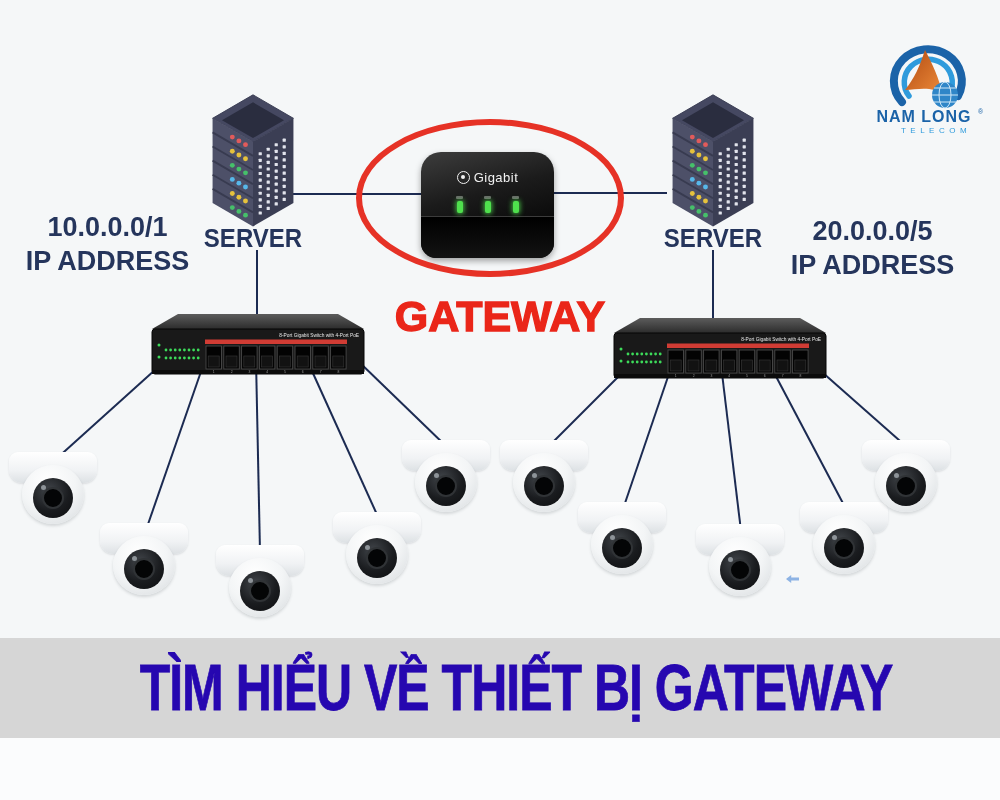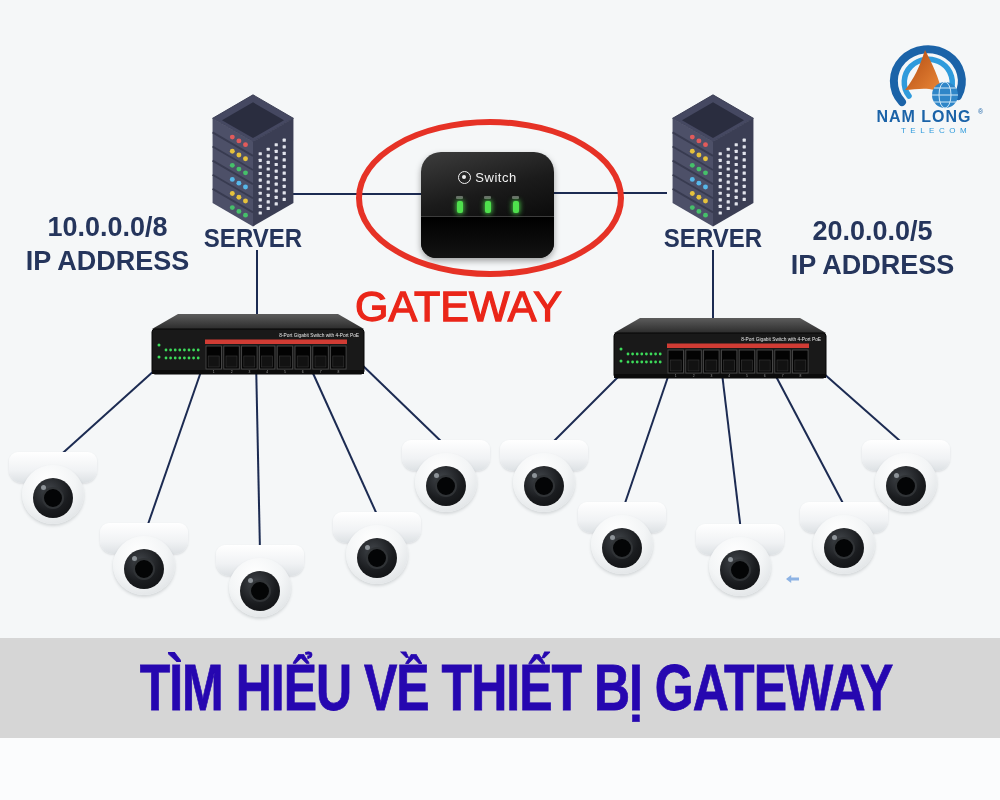--- a/index.html
+++ b/index.html
@@ -35,22 +35,22 @@
   .gw-logo-ring::after { content:""; position:absolute; left:3px; top:3px; width:4px; height:4px;
                          border-radius:50%; background:#f2f2f2; }
   .gw-leds { position:absolute; left:0; top:44px; width:100%; display:flex; justify-content:center; gap:21px; }
   .gw-led { width:7px; display:flex; flex-direction:column; align-items:center; gap:2px; }
   .gw-led-glyph { width:7px; height:3px; border-radius:1px; background:#6a6a6a; }
   .gw-led-bar { width:6px; height:12px; border-radius:2px; background:#4fe04d;
                 box-shadow:0 0 5px 1px rgba(79,224,77,.8); }
 
   .red-ellipse { position:absolute; left:356px; top:119px; width:268px; height:158px;
                  border:6px solid #e63226; border-radius:50%; z-index:4; }
-  .gateway-label { position:absolute; left:355px; top:282px; width:290px; 
-                   font-size:43px; font-weight:normal; color:#ea2619; letter-spacing:0px;
+  .gateway-label { position:absolute; left:355px; top:292px; width:290px; text-align:center;
+                   font-size:43px; font-weight:bold; color:#ea2619; letter-spacing:0px;
                    -webkit-text-stroke:1.3px #ea2619; z-index:4; }
 
   
   .camera { position:absolute; width:88px; height:74px; z-index:2; }
   .cam-base { position:absolute; left:0; top:0; width:88px; height:31px;
               background:linear-gradient(180deg,#ffffff 0%, #f0f2f4 60%, #dde1e4 100%);
               border-radius:9px 9px 13px 13px; box-shadow:0 1px 2px rgba(60,70,80,.15); }
   .cam-dome { position:absolute; left:13px; top:13px; width:62px; height:59px; border-radius:50%;
               background:radial-gradient(circle at 42% 30%, #ffffff 0%, #f3f5f6 50%, #d6dadd 100%);
               box-shadow:0 2px 3px rgba(60,70,80,.18); }
@@ -210,39 +210,39 @@
     <use href="#server-icon"></use>
   </svg>
 <svg class="device" style="left:666px;top:92px" width="94" height="141" viewBox="0 0 100 150">
     <use href="#server-icon"></use>
   </svg>
 
 <div class="server-label navy" style="left:198px;top:224px">SERVER</div>
 <div class="server-label navy" style="left:658px;top:224px">SERVER</div>
 
 <div class="ip-block navy" style="left:5px;top:210px;width:205px">
-  <div>10.0.0.0/8</div>
+  <div>10.0.0.0/1</div>
   <div>IP ADDRESS</div>
 </div>
 <div class="ip-block navy" style="left:775px;top:214px;width:195px">
   <div>20.0.0.0/5</div>
   <div>IP ADDRESS</div>
 </div>
 
 <svg class="device" style="left:150px;top:312px" width="216" height="70" viewBox="0 0 216 70">
     <use href="#switch-icon"></use>
   </svg>
 <svg class="device" style="left:612px;top:316px" width="216" height="70" viewBox="0 0 216 70">
     <use href="#switch-icon"></use>
   </svg>
 
 <div class="gateway-box">
   <div class="gateway-front"></div>
   <div class="gw-brand">
-    <span class="gw-logo-ring"></span><span>Switch</span>
+    <span class="gw-logo-ring"></span><span>Gigabit</span>
   </div>
   <div class="gw-leds">
     <div class="gw-led">
         <div class="gw-led-glyph"></div>
         <div class="gw-led-bar"></div>
       </div>
     <div class="gw-led">
         <div class="gw-led-glyph"></div>
         <div class="gw-led-bar"></div>
       </div>

